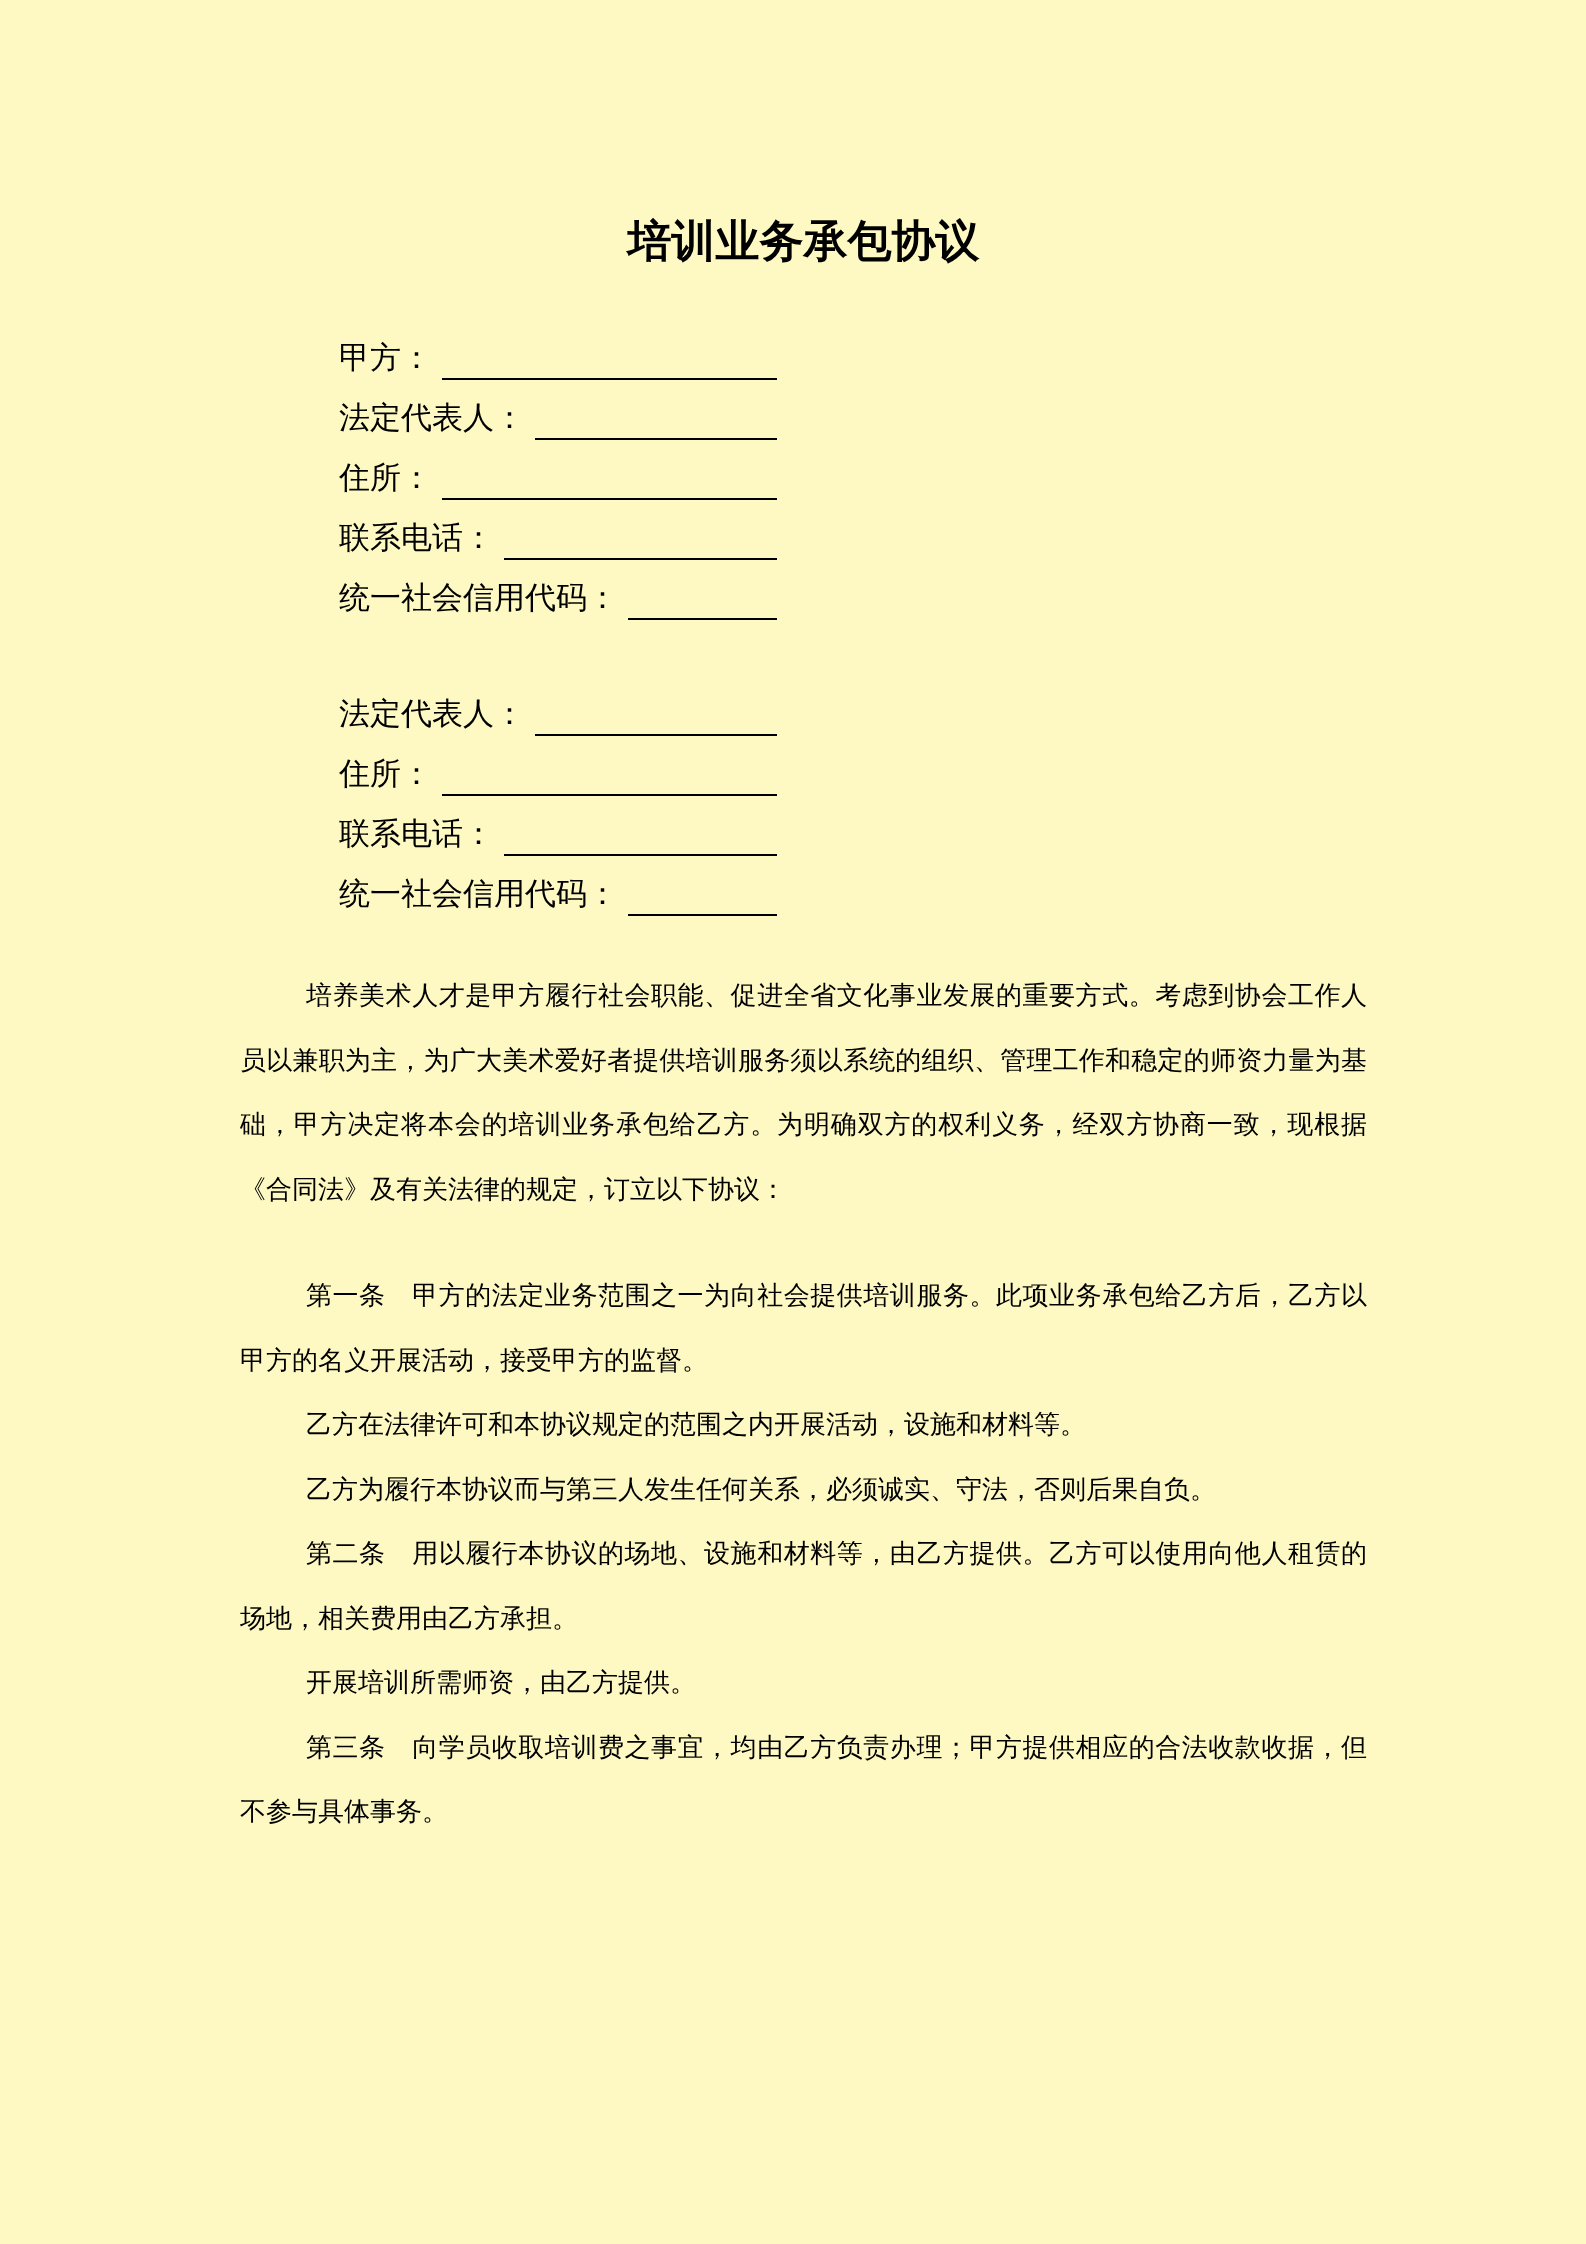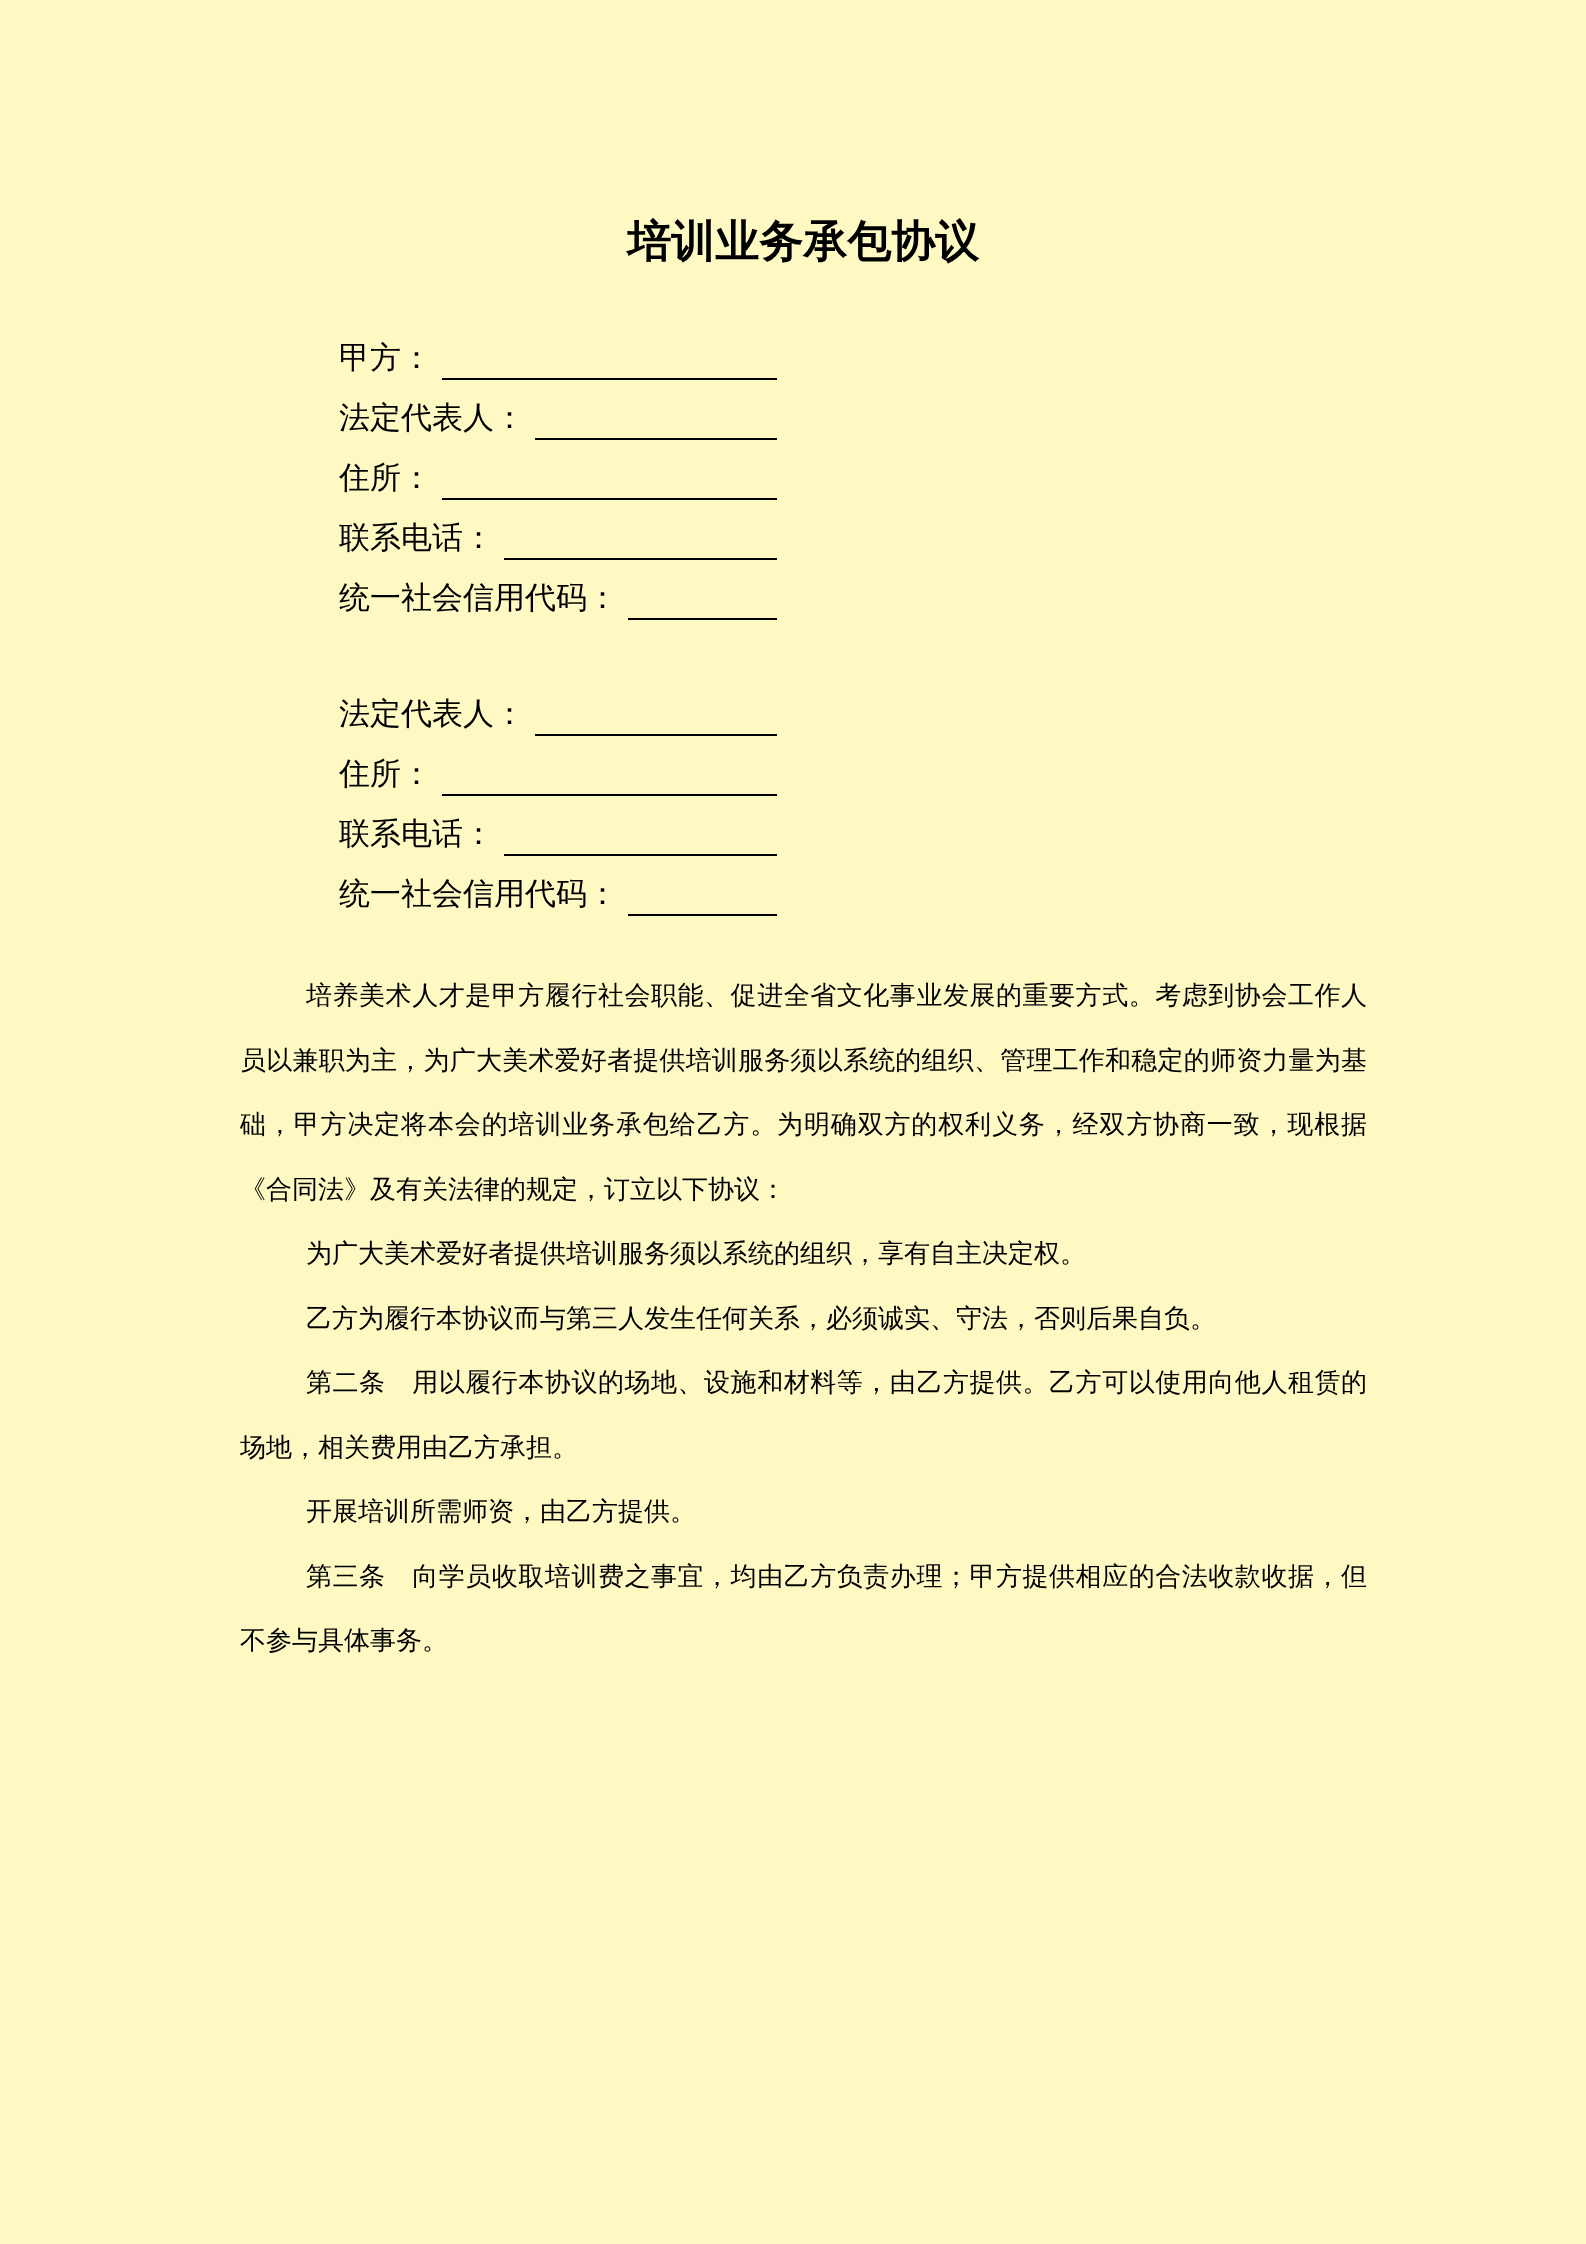--- a/index.html
+++ b/index.html
@@ -109,20 +109,21 @@
       <span class="blank-line"></span>
     </div>
     <div class="field-row">
       <span class="field-label">统一社会信用代码：</span>
       <span class="blank-line"></span>
     </div>
   </div>
 
   <div class="body-text">
     <p>培养美术人才是甲方履行社会职能、促进全省文化事业发展的重要方式。考虑到协会工作人员以兼职为主，为广大美术爱好者提供培训服务须以系统的组织、管理工作和稳定的师资力量为基础，甲方决定将本会的培训业务承包给乙方。为明确双方的权利义务，经双方协商一致，现根据《合同法》及有关法律的规定，订立以下协议：</p>
-    <p>为广大美术爱好者提供培训服务须以系统的组织，享有自主决定权。</p>
+    <p class="article-gap">第一条　甲方的法定业务范围之一为向社会提供培训服务。此项业务承包给乙方后，乙方以甲方的名义开展活动，接受甲方的监督。</p>
+    <p>乙方在法律许可和本协议规定的范围之内开展活动，设施和材料等。</p>
     <p>乙方为履行本协议而与第三人发生任何关系，必须诚实、守法，否则后果自负。</p>
     <p>第二条　用以履行本协议的场地、设施和材料等，由乙方提供。乙方可以使用向他人租赁的场地，相关费用由乙方承担。</p>
     <p>开展培训所需师资，由乙方提供。</p>
     <p>第三条　向学员收取培训费之事宜，均由乙方负责办理；甲方提供相应的合法收款收据，但不参与具体事务。</p>
   </div>
 
 </div>
 
 </body></html>

